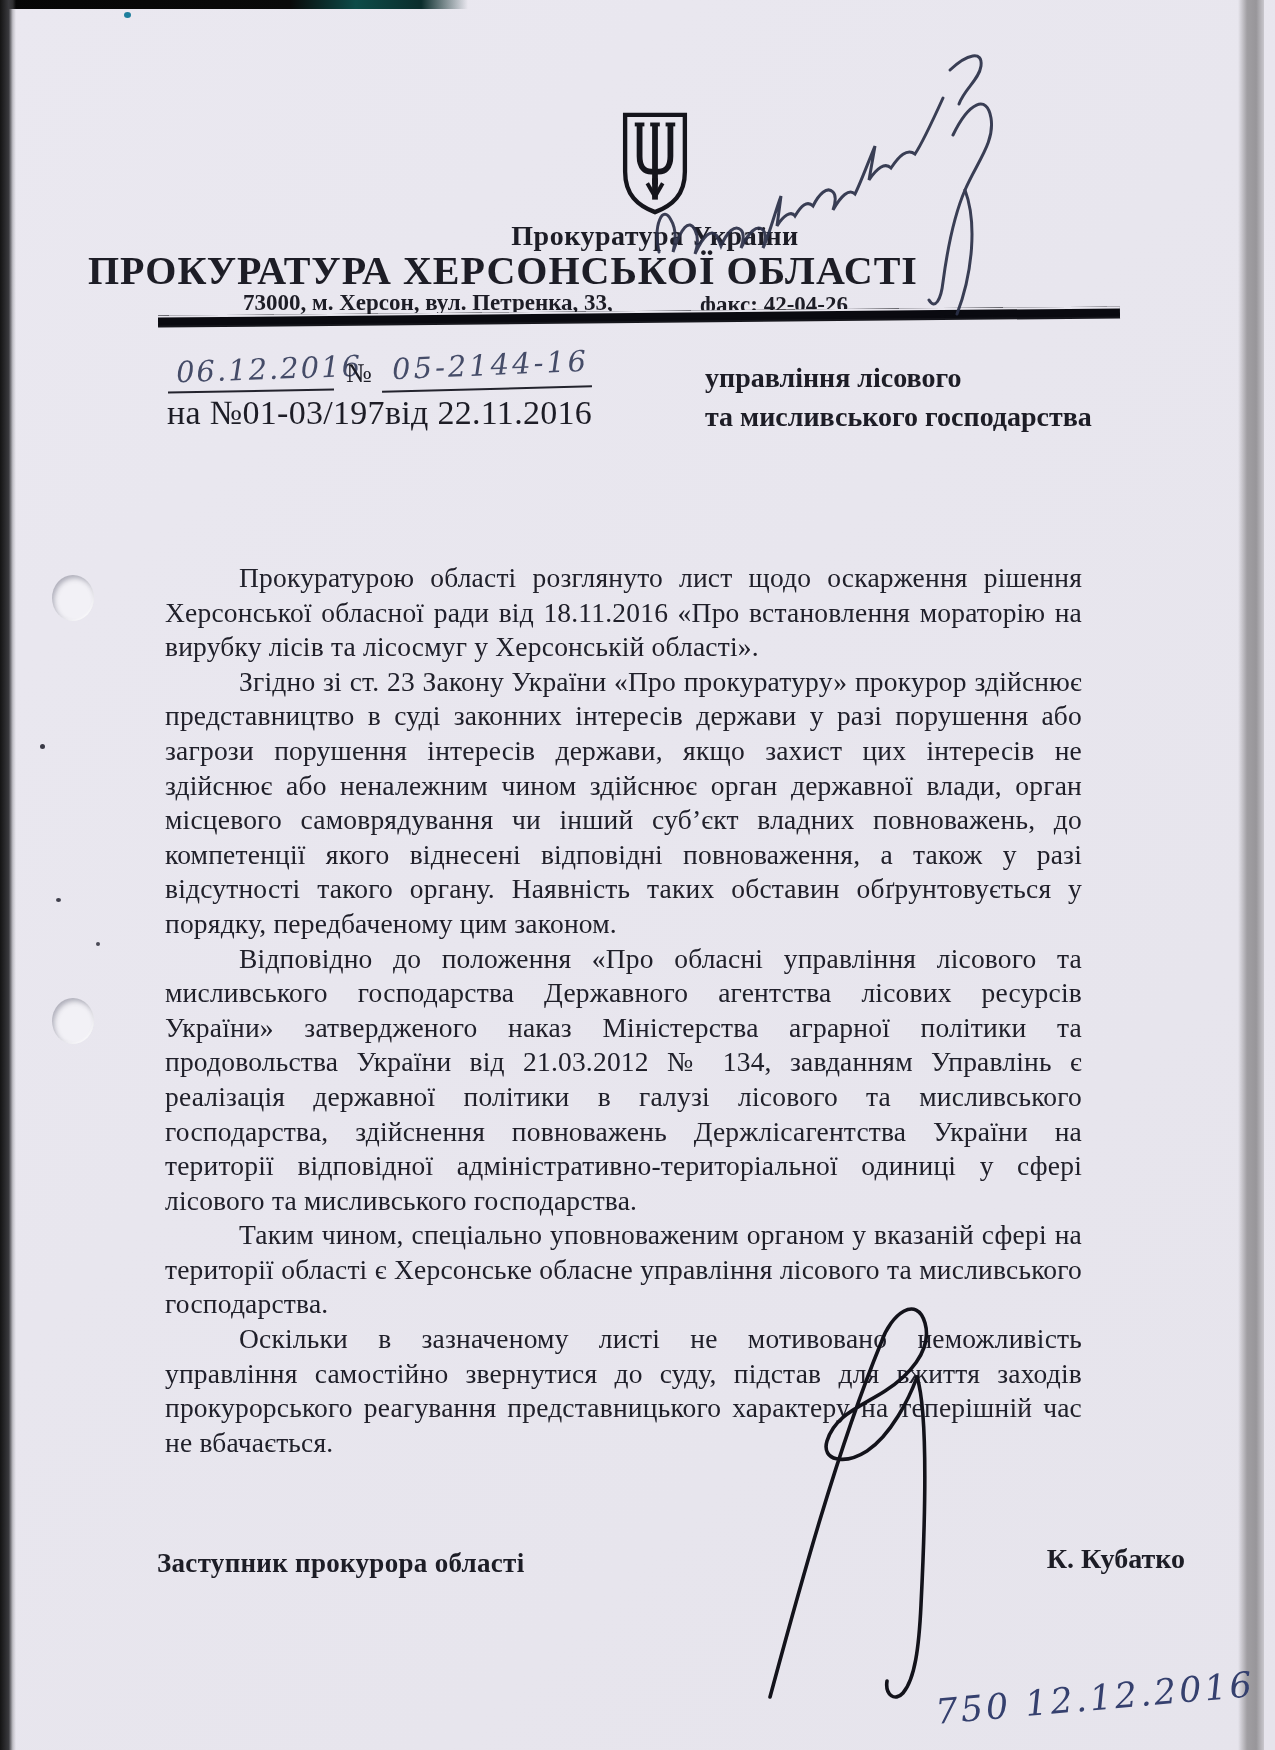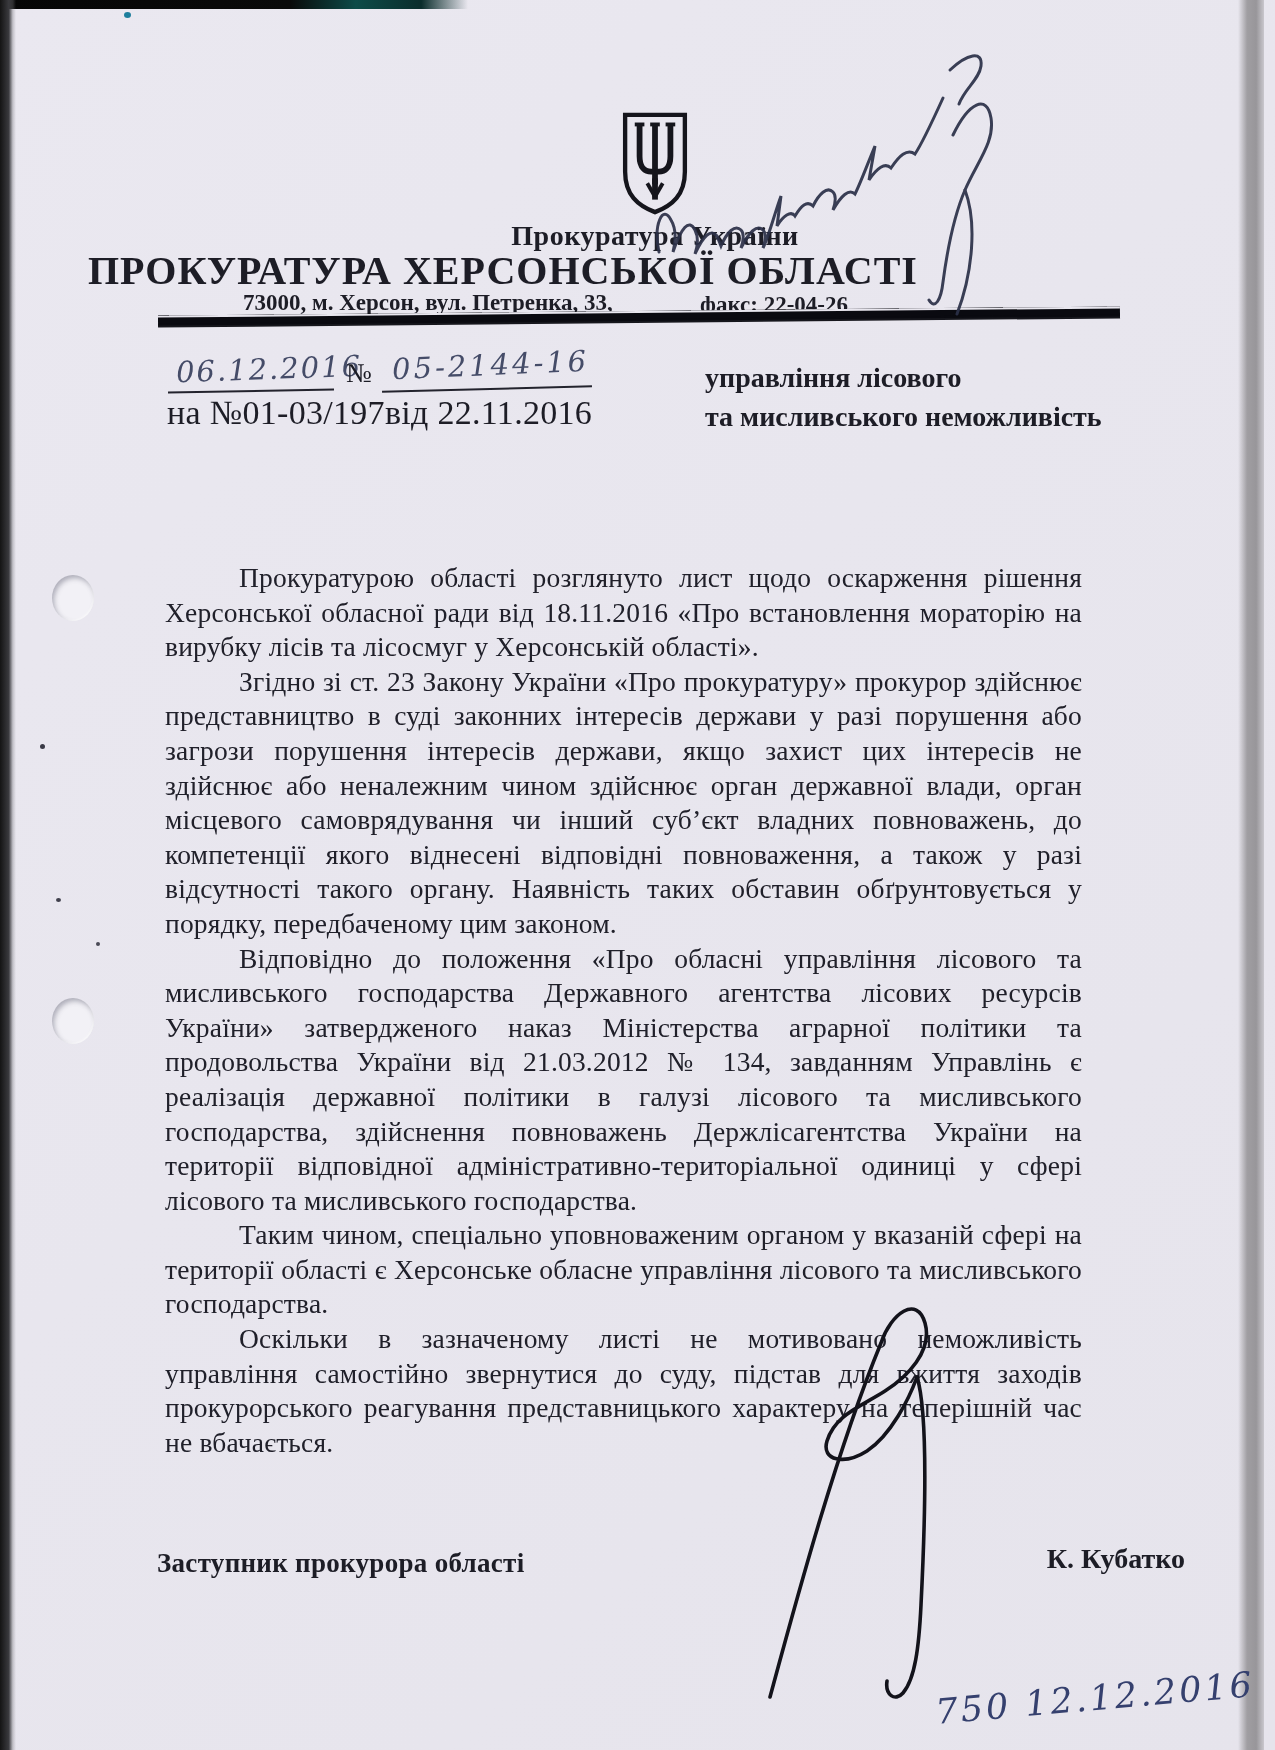--- a/index.html
+++ b/index.html
@@ -91,21 +91,21 @@
         <path d="M51,15 H61"></path>
       <path d="M40,90 L32,76"></path>
         <path d="M40,90 L48,76"></path>
     </g>
   </svg>
 
   <div class="org-parent">Прокуратура України</div>
   <div class="org-name">ПРОКУРАТУРА ХЕРСОНСЬКОЇ ОБЛАСТІ</div>
   <div class="addr-row">
     <span class="addr-street">73000,  м. Херсон, вул. Петренка, 33,</span>
-    <span class="addr-fax">факс: 22-04-26</span>
+    <span class="addr-fax">факс: 42-04-26</span>
   </div>
   <div class="rule"></div>
 
   <svg class="scribble" width="370" height="280" viewBox="0 0 370 280">
     <g fill="none" stroke="#2b3048" stroke-width="3" stroke-linecap="round" opacity="0.92">
       <path d="M14,212 C8,184 18,164 26,180 C32,190 30,204 28,212 C36,188 44,178 50,190 C54,198 52,208 50,214
                C58,196 66,188 72,196 L76,206 C82,192 90,184 96,190 C100,194 98,202 96,208
                C104,192 112,184 118,190 C122,194 120,202 118,208 C124,196 130,172 136,156 L132,186
                C138,176 146,170 150,176 C156,166 162,160 168,166 C174,154 182,146 188,152
                C192,156 190,164 188,170 C196,156 204,148 210,154 C216,142 224,120 230,106 L224,140
@@ -118,21 +118,21 @@
 
   <span class="hand ref-date">06.12.2016</span>
   <div class="ref-underline-1"></div>
   <span class="ref-no-sign">№</span>
   <span class="hand ref-number">05-2144-16</span>
   <div class="ref-underline-2"></div>
   <div class="ref-reply">на №01-03/197від 22.11.2016</div>
 
   <div class="addressee">
     <div>управління лісового</div>
-    <div>та мисливського неможливість</div>
+    <div>та мисливського господарства</div>
   </div>
 
   <main class="body-text">
     <p>Прокуратурою області розглянуто лист щодо оскарження рішення Херсонської обласної ради від 18.11.2016 «Про встановлення мораторію на вирубку лісів та лісосмуг у Херсонській області».</p>
     <p>Згідно зі ст. 23 Закону України «Про прокуратуру» прокурор здійснює представництво в суді законних інтересів держави у разі порушення або загрози порушення інтересів держави, якщо захист цих інтересів не здійснює або неналежним чином здійснює орган державної влади, орган місцевого самоврядування чи інший суб’єкт владних повноважень, до компетенції якого віднесені відповідні повноваження, а також у разі відсутності такого органу. Наявність таких обставин обґрунтовується у порядку, передбаченому цим законом.</p>
     <p>Відповідно до положення «Про обласні управління лісового та мисливського господарства Державного агентства лісових ресурсів України» затвердженого наказ Міністерства аграрної політики та продовольства України від 21.03.2012 № 134, завданням Управлінь є реалізація державної політики в галузі лісового та мисливського господарства, здійснення повноважень Держлісагентства України на території відповідної адміністративно-територіальної одиниці у сфері лісового та мисливського господарства.</p>
     <p>Таким чином, спеціально уповноваженим органом у вказаній сфері на території області є Херсонське обласне управління лісового та мисливського господарства.</p>
     <p>Оскільки в зазначеному листі не мотивовано неможливість управління самостійно звернутися до суду, підстав для вжиття заходів прокурорського реагування представницького характеру на теперішній час не вбачається.</p>
   </main>
 

